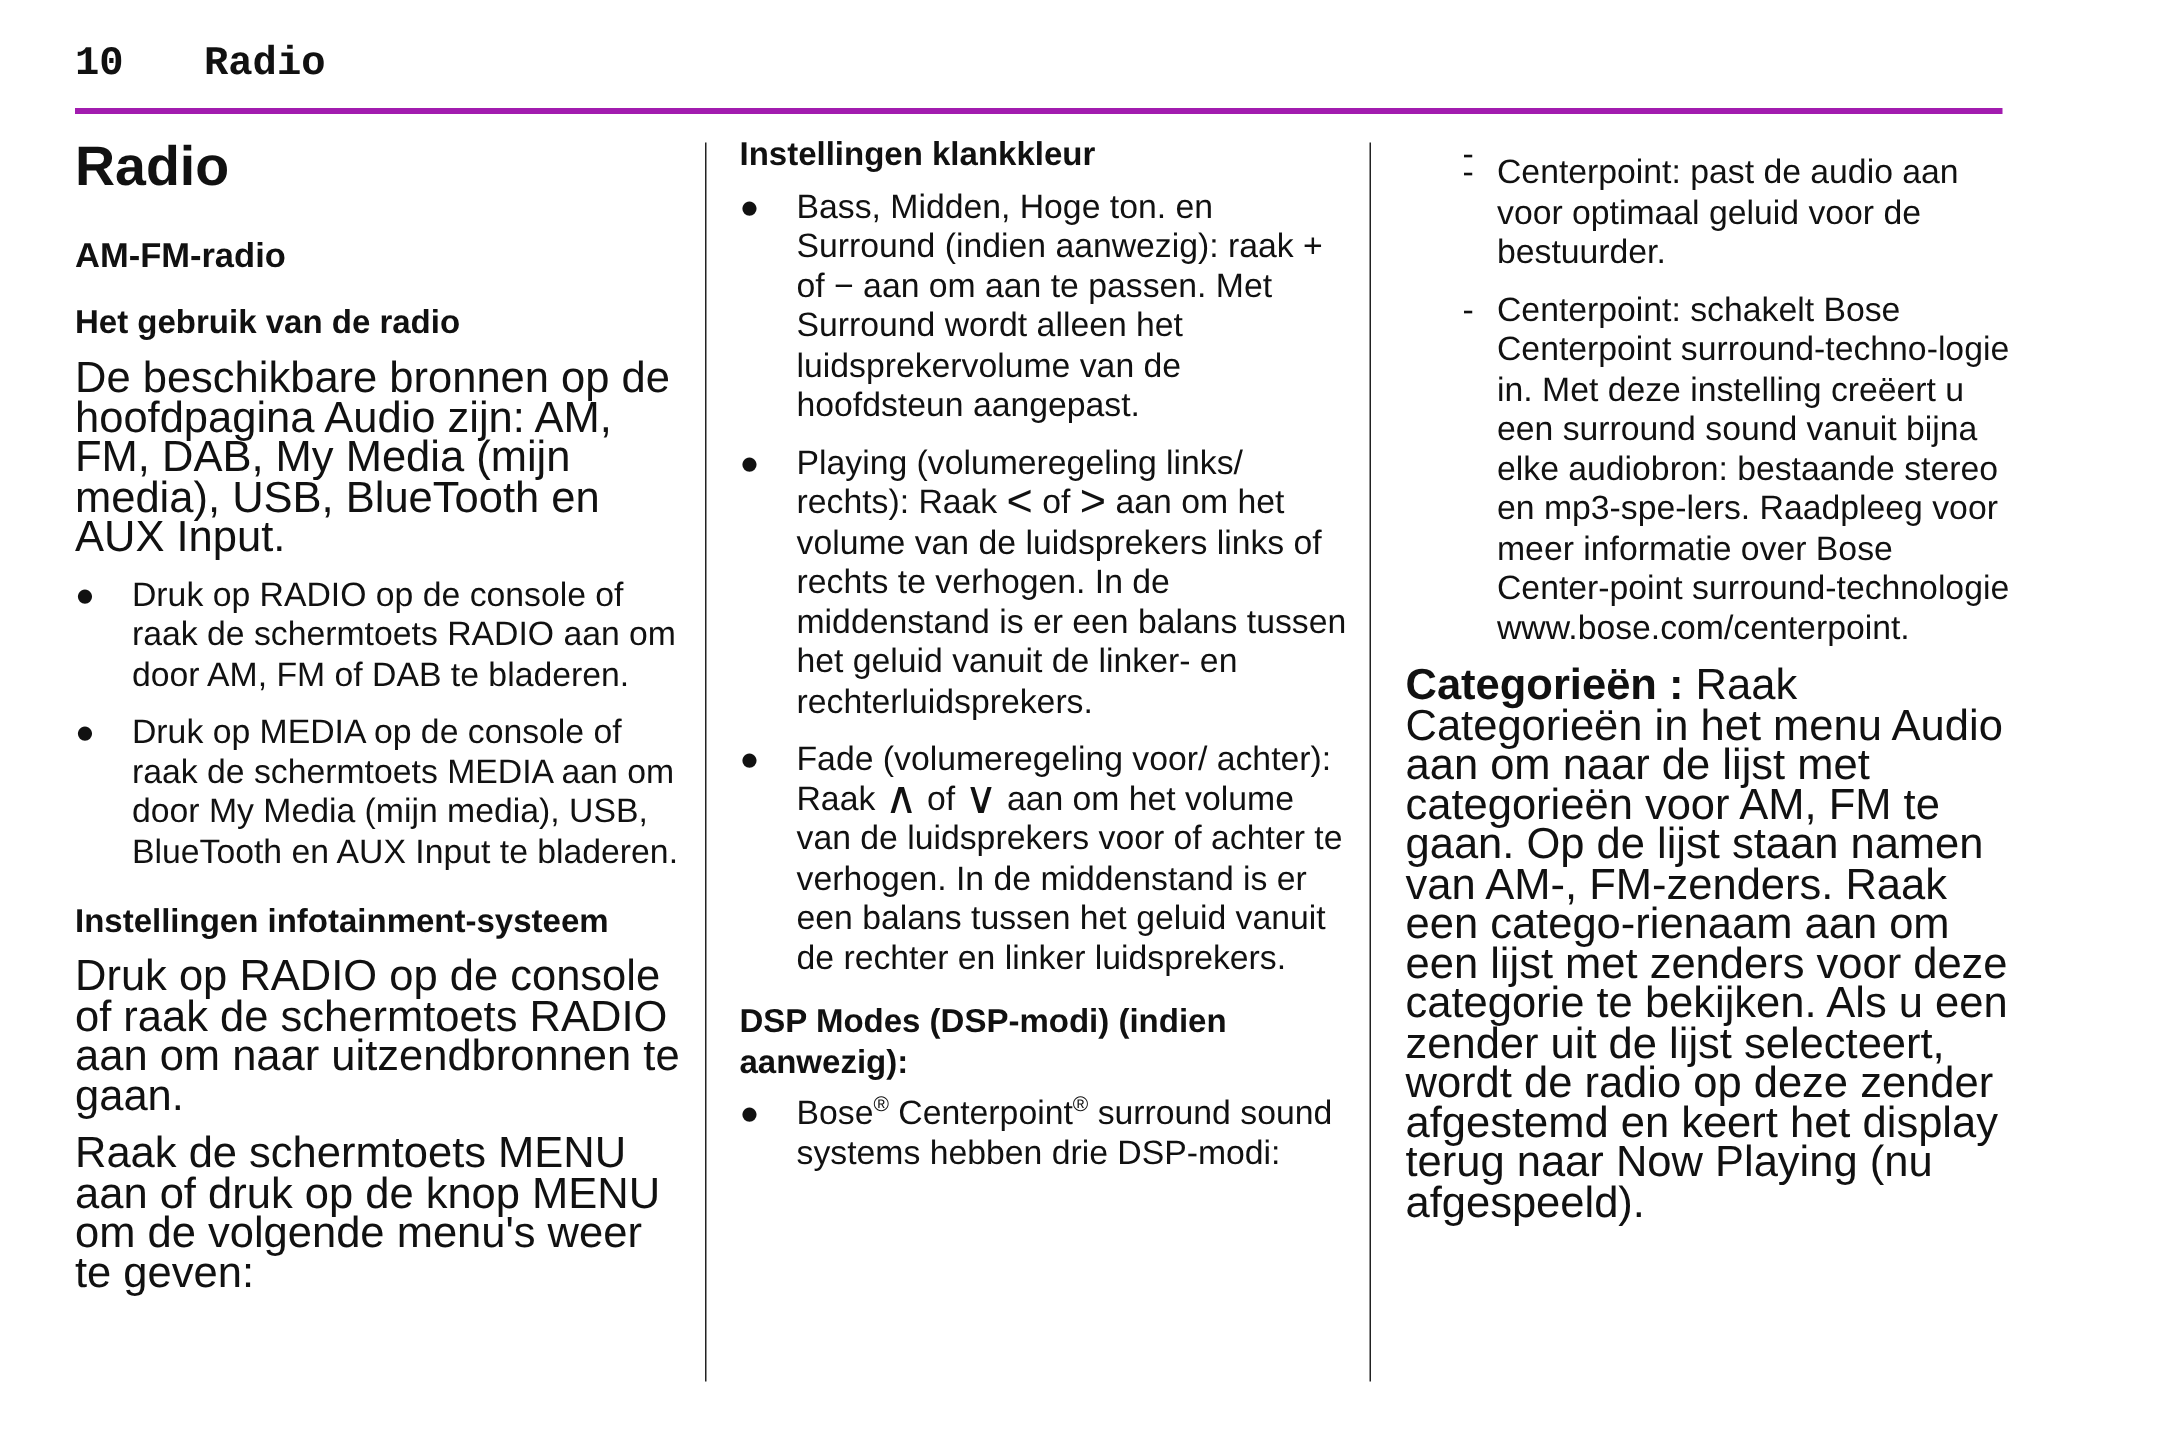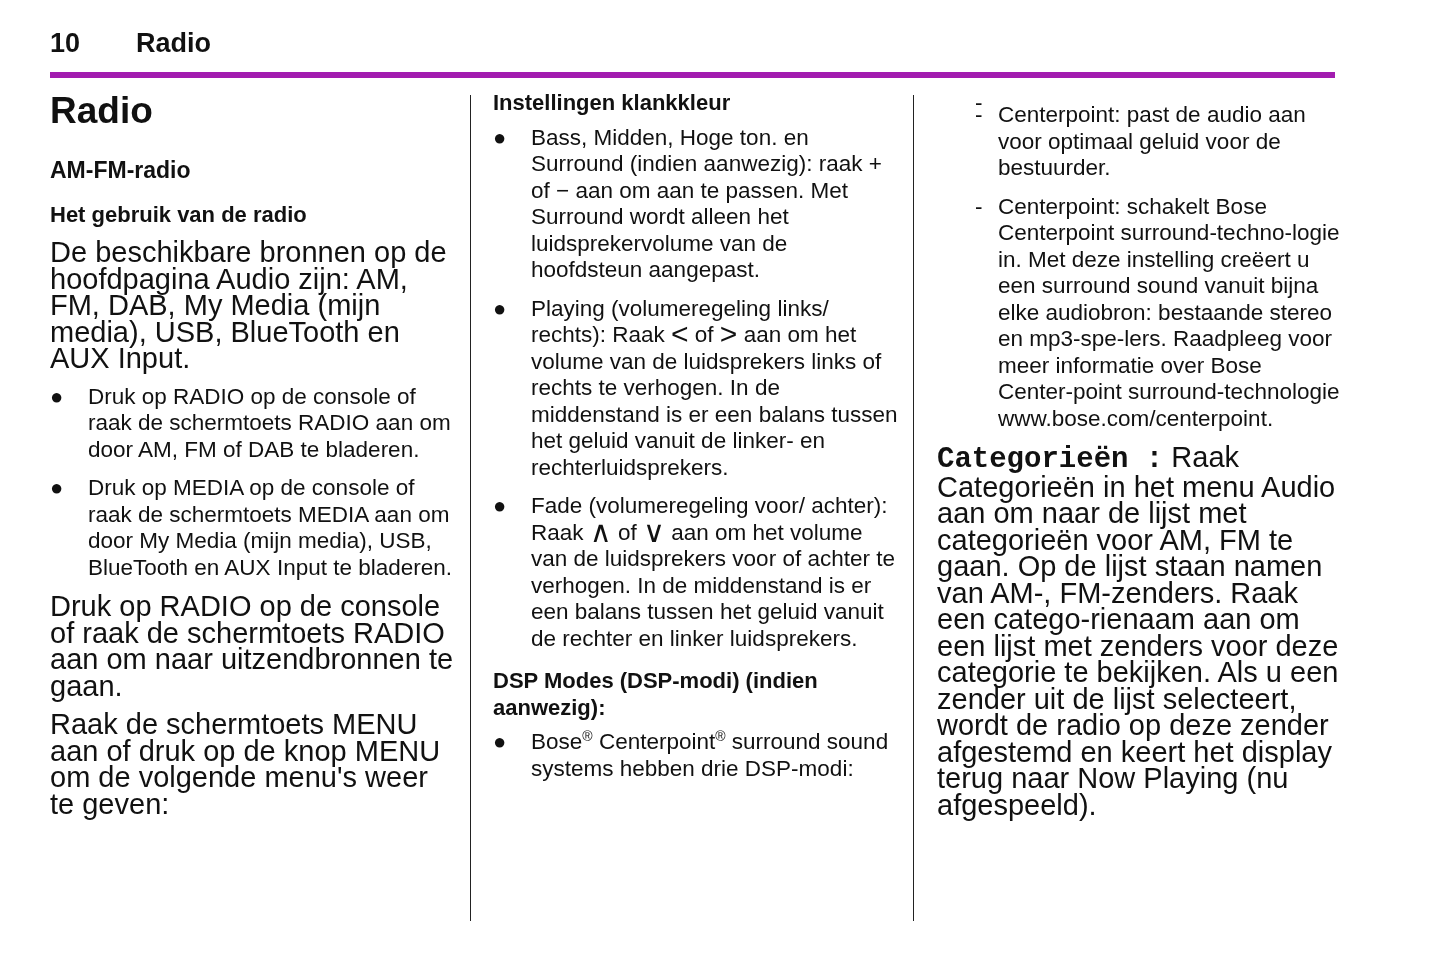--- a/index.html
+++ b/index.html
@@ -2,22 +2,22 @@
 <html><head>
   <meta charset="utf-8">
   <style>
     html, body { margin: 0; padding: 0; background: #ffffff; }
     body {
       width: 1445px; height: 963px; position: relative; overflow: hidden;
       font-family: "Liberation Sans", sans-serif; color: #111111;
     }
     .running-head {
       position: absolute; left: 50px; top: 24px; width: 1285px; height: 48px;
-      border-bottom: 6px solid #a21caf;
-      font-weight: bold; font-size: 27px; line-height: 38px;
+      border-bottom: 4px solid #a21caf;
+      font-weight: bold; font-size: 27px; line-height: 38px; font-family: Liberation Mono, monospace;
     }
     .running-head .pgnum { position: absolute; left: 0; top: 0; }
     .running-head .section { position: absolute; left: 86px; top: 0; }
     .col { position: absolute; top: 90px; }
     .col1 { left: 50px; width: 405px; }
     .col2 { left: 493px; width: 405px; }
     .col3 { left: 937px; width: 405px; }
     .divider { position: absolute; top: 95px; height: 826px; width: 0; border-left: 1.5px solid #222; }
     .div1 { left: 470px; }
     .div2 { left: 913px; }
@@ -25,21 +25,21 @@
     .h2 { font-size: 23px; font-weight: bold; line-height: 36px; margin: 0 0 12px 0; }
     .h3 { font-size: 22px; font-weight: bold; line-height: 29px; margin: 0 0 10px 0; }
     .h4 { font-size: 22px; font-weight: bold; line-height: 26.5px; margin: 0 0 8px 0; }
     p { font-size: 29px; line-height: 26.5px; margin: 0 0 12px 0; }
     .bullet { position: relative; padding-left: 38px; font-size: 22.5px; line-height: 26.5px; margin: 0 0 12px 0; }
     .bullet .dot { position: absolute; left: 0; top: 0; font-size: 22px; }
     .dash { position: relative; padding-left: 61px; font-size: 22.5px; line-height: 26.5px; margin: 0 0 12px 0; }
     .dash .mk { position: absolute; left: 38px; top: 0; }
     .sym { font-size: 30px; line-height: 20px; vertical-align: -2px; }
     sup { font-size: 14px; line-height: 0; }
-    .bold { font-weight: bold; font-family: Liberation Mono, monospace; }
+    .bold { font-weight: bold; }
   </style>
 </head>
 <body>
 
 <div class="running-head">
   <span class="pgnum">10</span>
   <span class="section">Radio</span>
 </div>
 
 <div class="divider div1"></div>
@@ -51,20 +51,21 @@
   <div class="h3">Het gebruik van de radio</div>
   <p>De beschikbare bronnen op de hoofdpagina Audio zijn: AM, FM, DAB, My Media (mijn media), USB, BlueTooth en AUX Input.</p>
   <div class="bullet">
     <span class="dot">●</span>
     <span>Druk op RADIO op de console of raak de schermtoets RADIO aan om door AM, FM of DAB te bladeren.</span>
   </div>
   <div class="bullet">
     <span class="dot">●</span>
     <span>Druk op MEDIA op de console of raak de schermtoets MEDIA aan om door My Media (mijn media), USB, BlueTooth en AUX Input te bladeren.</span>
   </div>
+  <div class="h3" style="margin-top:18px;">Instellingen infotainment-systeem</div>
   <p>Druk op RADIO op de console of raak de schermtoets RADIO aan om naar uitzendbronnen te gaan.</p>
   <p>Raak de schermtoets MENU aan of druk op de knop MENU om de volgende menu's weer te geven:</p>
 </div>
 
 <div class="col col2">
   <div class="h4">Instellingen klankkleur</div>
   <div class="bullet">
     <span class="dot">●</span>
     <span>Bass, Midden, Hoge ton. en Surround (indien aanwezig): raak + of − aan om aan te passen. Met Surround wordt alleen het luidsprekervolume van de hoofdsteun aangepast.</span>
   </div>

